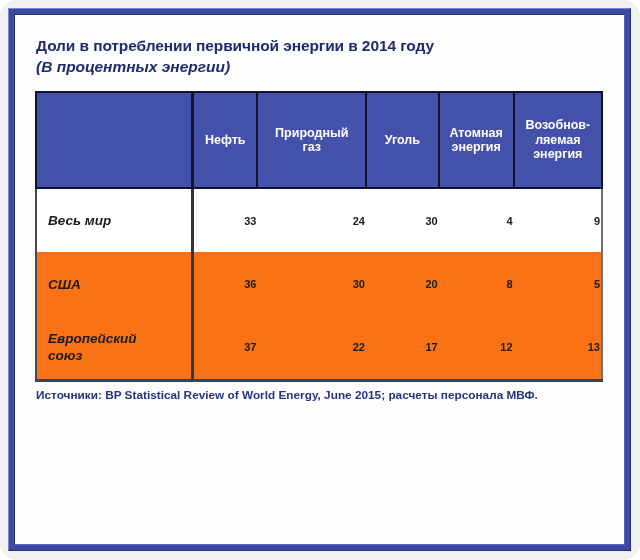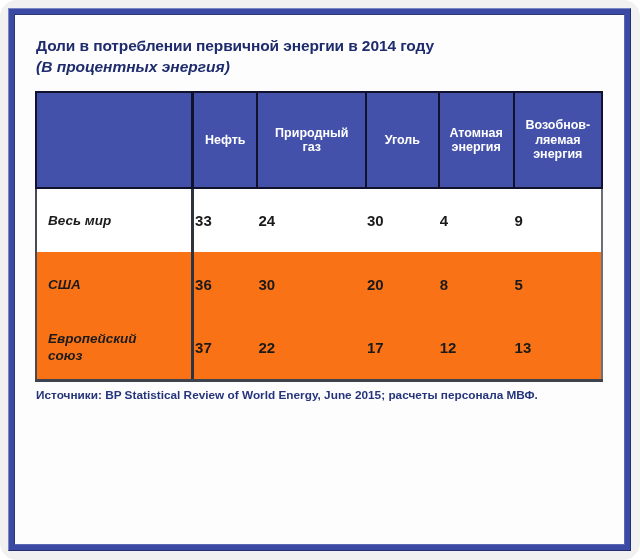--- a/index.html
+++ b/index.html
@@ -95,24 +95,24 @@
     border-top: 2px solid #11122c;
     border-bottom: 2px solid #11122c;
     box-sizing: border-box;
   }
   #data-table thead th.corner {
     border-right: 3px solid #11122c;
   }
 
   #data-table tbody td {
     height: 64px;
-    font-size: 15px;
+    font-size: 11px;
     font-weight: bold;
     color: #1a1a1a;
-    text-align: left;
+    text-align: right;
     vertical-align: middle;
     box-sizing: border-box;
     border: none;
   }
   #data-table tbody tr.shaded td { background: #f97316; }
   #data-table tbody tr.plain  td { background: #ffffff; }
 
   #data-table tbody td.rowlabel {
     text-align: left;
     font-style: italic;
@@ -138,21 +138,21 @@
 </style>
 </head>
 <body>
 
 <div id="page">
   <div id="frame-outer">
     <div id="frame-inner">
 
       <div id="title-block">
         <div class="title-line-1">Доли в потреблении первичной энергии в 2014 году</div>
-        <div class="title-line-2">(В процентных энергия)</div>
+        <div class="title-line-2">(В процентных энергии)</div>
       </div>
 
       <table id="data-table">
         <colgroup>
           <col style="width:140px">
           <col style="width:58px">
           <col style="width:97px">
           <col style="width:65px">
           <col style="width:67px">
           <col style="width:79px">

